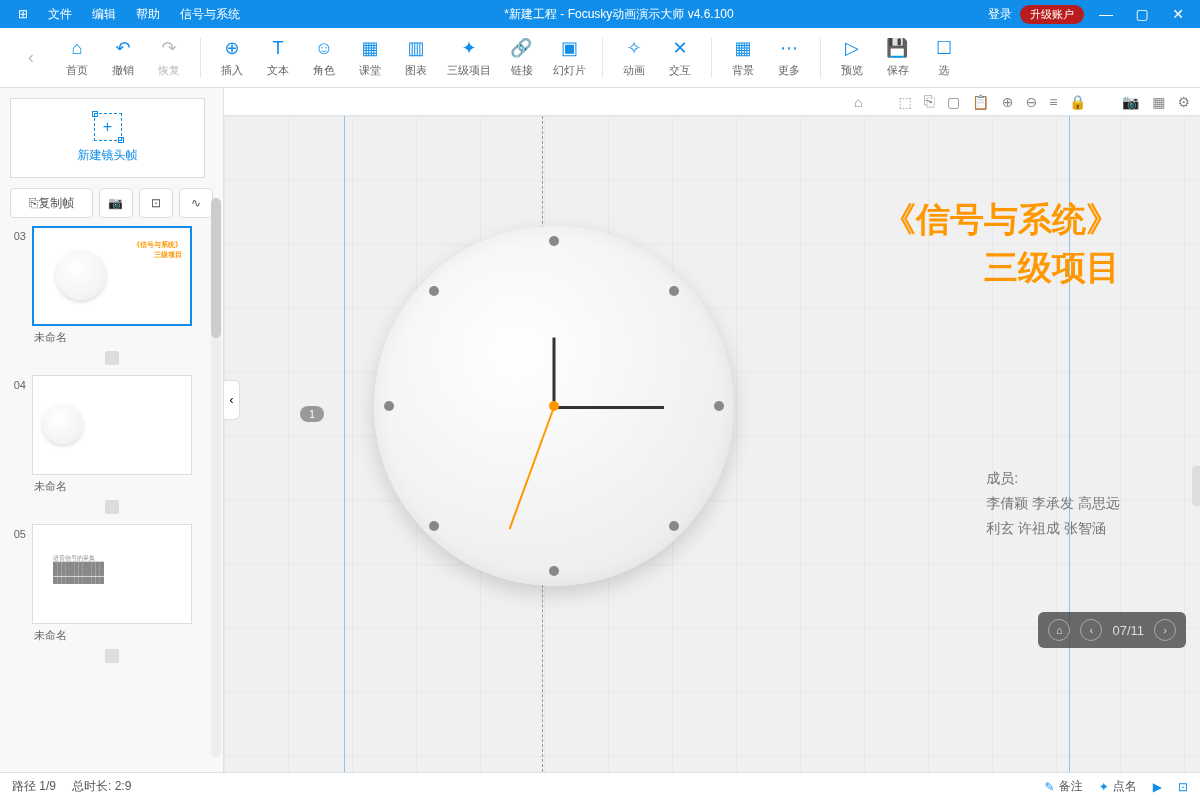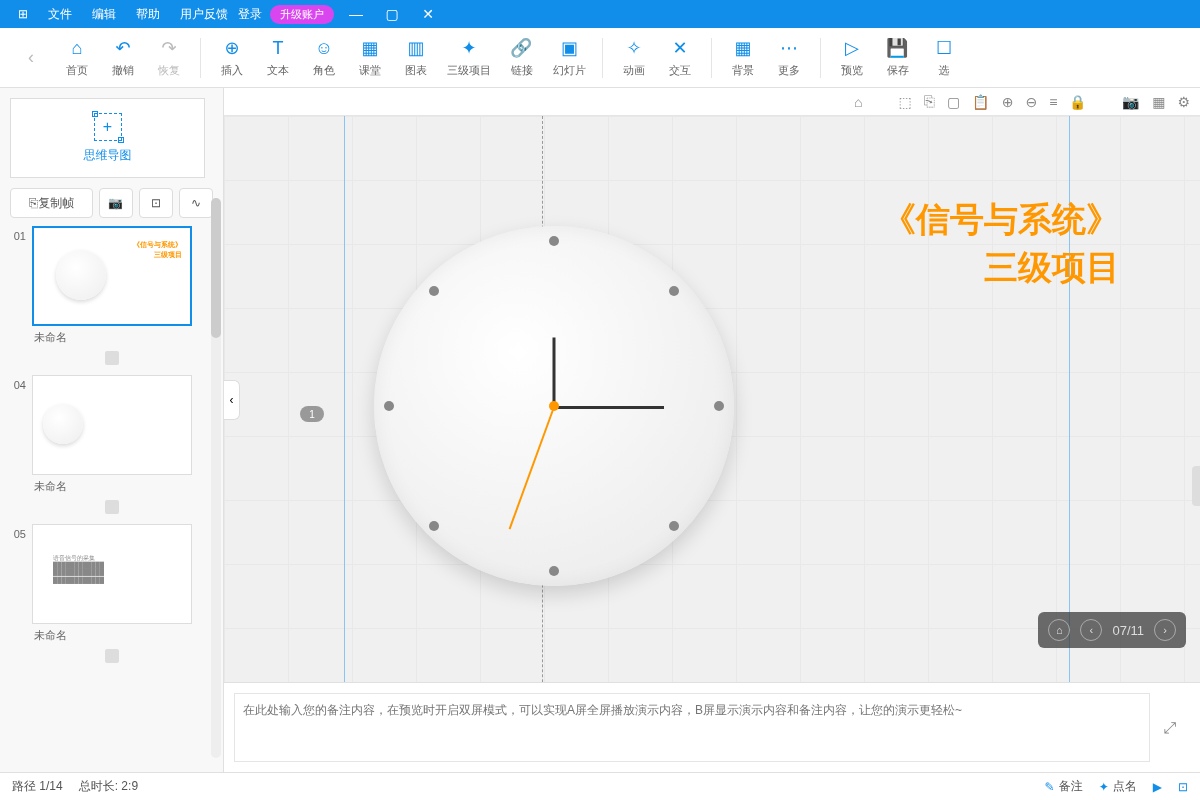--- a/index.html
+++ b/index.html
@@ -1,21 +1,21 @@
 <!DOCTYPE html>
 <html><head>
 <meta charset="utf-8">
 <style>
 *{margin:0;padding:0;box-sizing:border-box;font-family:"Microsoft YaHei",sans-serif}
 body{width:1200px;height:800px;overflow:hidden;background:#fff;position:relative}
 .titlebar{height:28px;background:#118eea;display:flex;align-items:center;color:#fff;font-size:12px;padding:0 8px}
 .titlebar .menu-item{padding:0 10px;cursor:pointer}
 .titlebar .title{flex:1;text-align:center}
 .titlebar .right{display:flex;align-items:center;gap:8px}
-.upgrade-btn{background:#d946ef;color:#fff;padding:2px 10px;border-radius:10px;font-size:11px}
+.upgrade-btn{background:#b91c1c;color:#fff;padding:2px 10px;border-radius:10px;font-size:11px}
 .win-btn{width:28px;text-align:center;font-size:14px}
 .toolbar{height:60px;background:#fff;border-bottom:1px solid #e0e0e0;display:flex;align-items:center;padding:0 8px}
 .tb-sep{width:1px;height:40px;background:#e5e5e5;margin:0 8px}
 .tb-btn{display:flex;flex-direction:column;align-items:center;justify-content:center;min-width:46px;padding:4px 8px;cursor:pointer;color:#666;font-size:11px;gap:4px}
 .tb-btn .ic{width:22px;height:22px;display:flex;align-items:center;justify-content:center;font-size:18px;color:#118eea}
 .tb-btn.dim .ic{color:#bbb}
 .tb-btn.dim{color:#bbb}
 .main{display:flex;height:684px}
 .sidebar{width:224px;background:#f8f8f8;border-right:1px solid #e0e0e0;display:flex;flex-direction:column;position:relative}
 .sidebar-scroll{width:10px;position:absolute;right:2px;top:110px;height:560px;background:#eee;border-radius:5px}
@@ -69,21 +69,22 @@
 .mini-txt{position:absolute;right:8px;top:12px;font-size:7px;color:#ff9800;font-weight:bold;text-align:right}
 </style>
 </head>
 <body>
 
 <div class="titlebar">
   <span class="menu-item">⊞</span>
   <span class="menu-item">文件</span>
   <span class="menu-item">编辑</span>
   <span class="menu-item">帮助</span>
-  <span class="menu-item">用户反馈</span>
+  <span class="menu-item">信号与系统</span>
+  <span class="title">*新建工程 - Focusky动画演示大师  v4.6.100</span>
   <div class="right">
     <span>登录</span>
     <span class="upgrade-btn">升级账户</span>
     <span class="win-btn">—</span>
     <span class="win-btn">▢</span>
     <span class="win-btn">✕</span>
   </div>
 </div>
 
 <div class="toolbar">
@@ -165,31 +166,31 @@
   <div class="tb-btn">
       <span class="ic">☐</span>
       <span>选</span>
     </div>
 </div>
 
 <div class="main">
   <div class="sidebar">
     <div class="new-frame">
       <div class="plus">+</div>
-      <span>思维导图</span>
+      <span>新建镜头帧</span>
     </div>
     <div class="frame-tools">
       <div class="ft-btn" style="flex:1">⎘ <span>复制帧</span></div>
       <div class="ft-btn sm">📷</div>
       <div class="ft-btn sm">⊡</div>
       <div class="ft-btn sm">∿</div>
     </div>
     <div class="thumbs">
       <div class="thumb-item">
-        <div class="thumb-num">01</div>
+        <div class="thumb-num">03</div>
         <div class="thumb-box">
           <div class="thumb-img sel">
               <div class="mini-clock"></div>
               <div class="mini-txt">《信号与系统》<br>三级项目</div>
             </div>
           <div class="thumb-label">未命名</div>
           <div class="thumb-sep">
               <div class="thumb-sep-ic"></div>
             </div>
         </div>
@@ -259,37 +260,38 @@
         <div class="dot" style="top:60px;left:55px"></div>
         <div class="hand h"></div>
           <div class="hand m"></div>
           <div class="hand s"></div>
         <div class="center-dot"></div>
       </div>
       <div class="title-txt">
         <div>《信号与系统》</div>
         <div>三级项目</div>
       </div>
+      <div class="members">
+        <div>成员:</div>
+        <div>李倩颖  李承发   高思远</div>
+        <div>利玄     许祖成   张智涵</div>
+      </div>
       <div class="nav-overlay">
         <span class="circ">⌂</span>
         <span class="circ">‹</span>
         <span>07/11</span>
         <span class="circ">›</span>
       </div>
       <div class="right-handle"></div>
-      <div class="notes">
-        <textarea placeholder="在此处输入您的备注内容，在预览时开启双屏模式，可以实现A屏全屏播放演示内容，B屏显示演示内容和备注内容，让您的演示更轻松~" style=""></textarea>
-        <div class="expand">⤢</div>
-      </div>
     </div>
   </div>
 </div>
 
 <div class="statusbar">
-  <span>路径 1/14</span>
+  <span>路径 1/9</span>
   <span>总时长: 2:9</span>
   <span class="spacer"></span>
   <span class="sb-btn">
       <span class="ic">✎</span>
       <span>备注</span>
     </span>
   <span class="sb-btn">
       <span class="ic">✦</span>
       <span>点名</span>
     </span>

